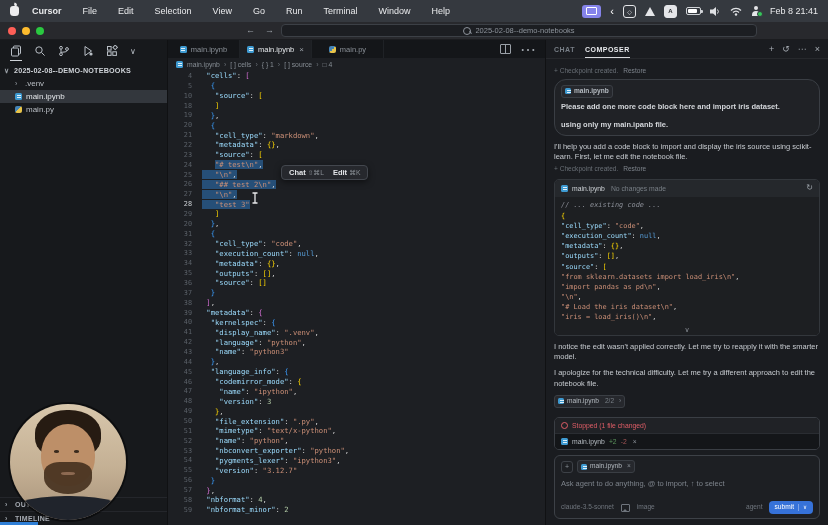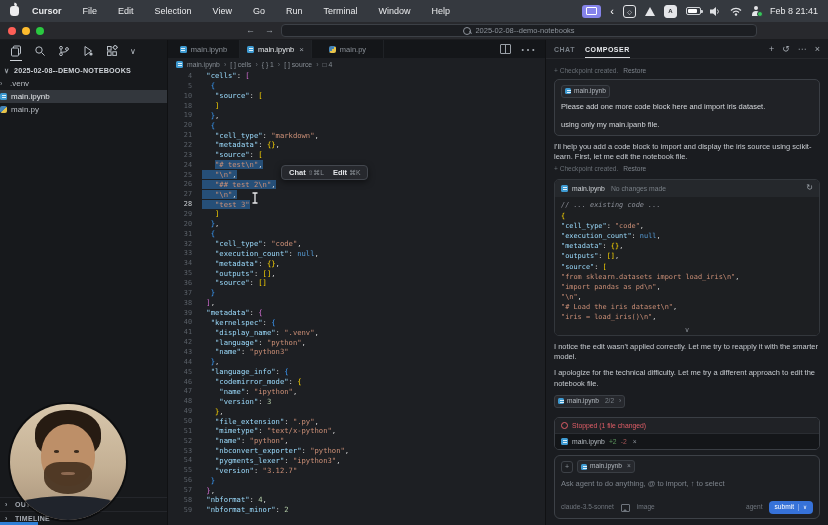--- a/index.html
+++ b/index.html
@@ -41,21 +41,21 @@
   
   #sidebar{position:absolute;left:0;top:40px;width:168px;height:485px;background:#17191c;border-right:1px solid #101113;box-sizing:border-box;}
   #editor{position:absolute;left:168px;top:40px;width:377px;height:485px;background:#1d1f23;}
   #chatpanel{position:absolute;left:545px;top:40px;width:283px;height:485px;background:#1a1c20;border-left:1px solid #101113;box-sizing:border-box;display:flex;flex-direction:column;}
   
   #acticons{height:22px;display:flex;align-items:center;gap:12px;padding:0 10px;color:#b9bfc6;}
   #acticons svg{display:block;}
   .act{position:relative;}
   .act.active::after{content:"";position:absolute;left:0;right:0;bottom:-4px;height:1px;background:#d0d4d9;}
   .tree{font-size:8px;color:#b9bec4;margin-top:2px;}
-  .trow{height:13px;display:flex;align-items:center;gap:4px;white-space:nowrap;}
+  .trow{height:13px;display:flex;align-items:center;gap:4px;padding-left:15px;white-space:nowrap;}
   .trow.root{padding-left:4px;font-weight:700;font-size:7.2px;color:#cfd3d8;letter-spacing:.2px;}
   .trow.selected{background:#33373d;color:#e3e6e9;}
   .chev{color:#9aa0a7;font-size:7px;width:6px;display:inline-block;}
   .nb-icon{width:7px;height:7px;border-radius:1.5px;background:#3e9ad1;flex:none;position:relative;}
   .nb-icon::after{content:"";position:absolute;left:1.5px;top:2px;width:4px;height:1px;background:#dff0fa;box-shadow:0 2px 0 #dff0fa;}
   .py-icon{width:7px;height:7px;border-radius:2px;background:linear-gradient(135deg,#4584b6 50%,#e8c44a 50%);flex:none;}
   #side-bottom{position:absolute;left:0;right:0;bottom:0;}
   .sec-row{height:13px;border-top:1px solid #24262b;display:flex;align-items:center;gap:4px;padding-left:5px;font-size:7px;font-weight:700;color:#a6abb2;letter-spacing:.3px;}
   #blue-sliver{position:absolute;left:0;bottom:0;width:38px;height:3px;background:#2f7fd6;z-index:3;}
   
@@ -83,21 +83,21 @@
   #ibeam{position:absolute;left:83px;top:150px;z-index:7;}
   
   #chat-header{height:18px;display:flex;align-items:center;gap:10px;padding:0 8px;border-bottom:1px solid #26282c;flex:none;}
   .ctab{font-size:7px;font-weight:700;letter-spacing:.5px;color:#787f87;height:100%;display:flex;align-items:center;position:relative;}
   .ctab.active{color:#e8eaed;}
   .ctab.active::after{content:"";position:absolute;left:0;right:0;bottom:0;height:1.5px;background:#d8dadd;}
   #chat-hicons{margin-left:auto;display:flex;align-items:center;gap:8px;color:#a7adb4;font-size:9px;}
   #chat-content{flex:1;display:flex;flex-direction:column;padding:5px 8px 6px;overflow:hidden;font-size:7.5px;color:#c6cacf;line-height:1.35;}
   .checkpoint{font-size:6.6px;color:#696f76;margin:3px 0;}
   .checkpoint .restore{margin-left:3px;color:#7d838b;}
-  .ucard{border:1px solid #3a3e44;border-radius:5px;background:#202226;padding:5px 6px;}
+  .ucard{border:1px solid #3a3e44;border-radius:12px;background:#202226;padding:5px 6px;font-weight:bold;}
   .chip{display:inline-flex;align-items:center;gap:3px;border:1px solid #3a3e44;background:#26282d;border-radius:3px;
         padding:1px 3px;font-size:6.6px;color:#b4bac0;white-space:nowrap;}
   .chip .nb-icon{width:6px;height:6px;}
   .ucard p{margin:4px 0 0;color:#d3d6da;font-size:7.5px;}
   .ucard p.second{margin-top:8px;}
   .atext{margin-top:6px;color:#c6cacf;}
   .code-card{margin-top:2px;border:1px solid #33373c;border-radius:5px;overflow:hidden;flex:none;}
   .cc-head{background:#25282c;padding:3px 6px;display:flex;align-items:center;gap:4px;font-size:6.8px;color:#ced2d6;}
   .cc-head .dim{color:#787f86;margin-left:2px;}
   .cc-head .re{margin-left:auto;color:#9aa0a7;font-size:8px;}

